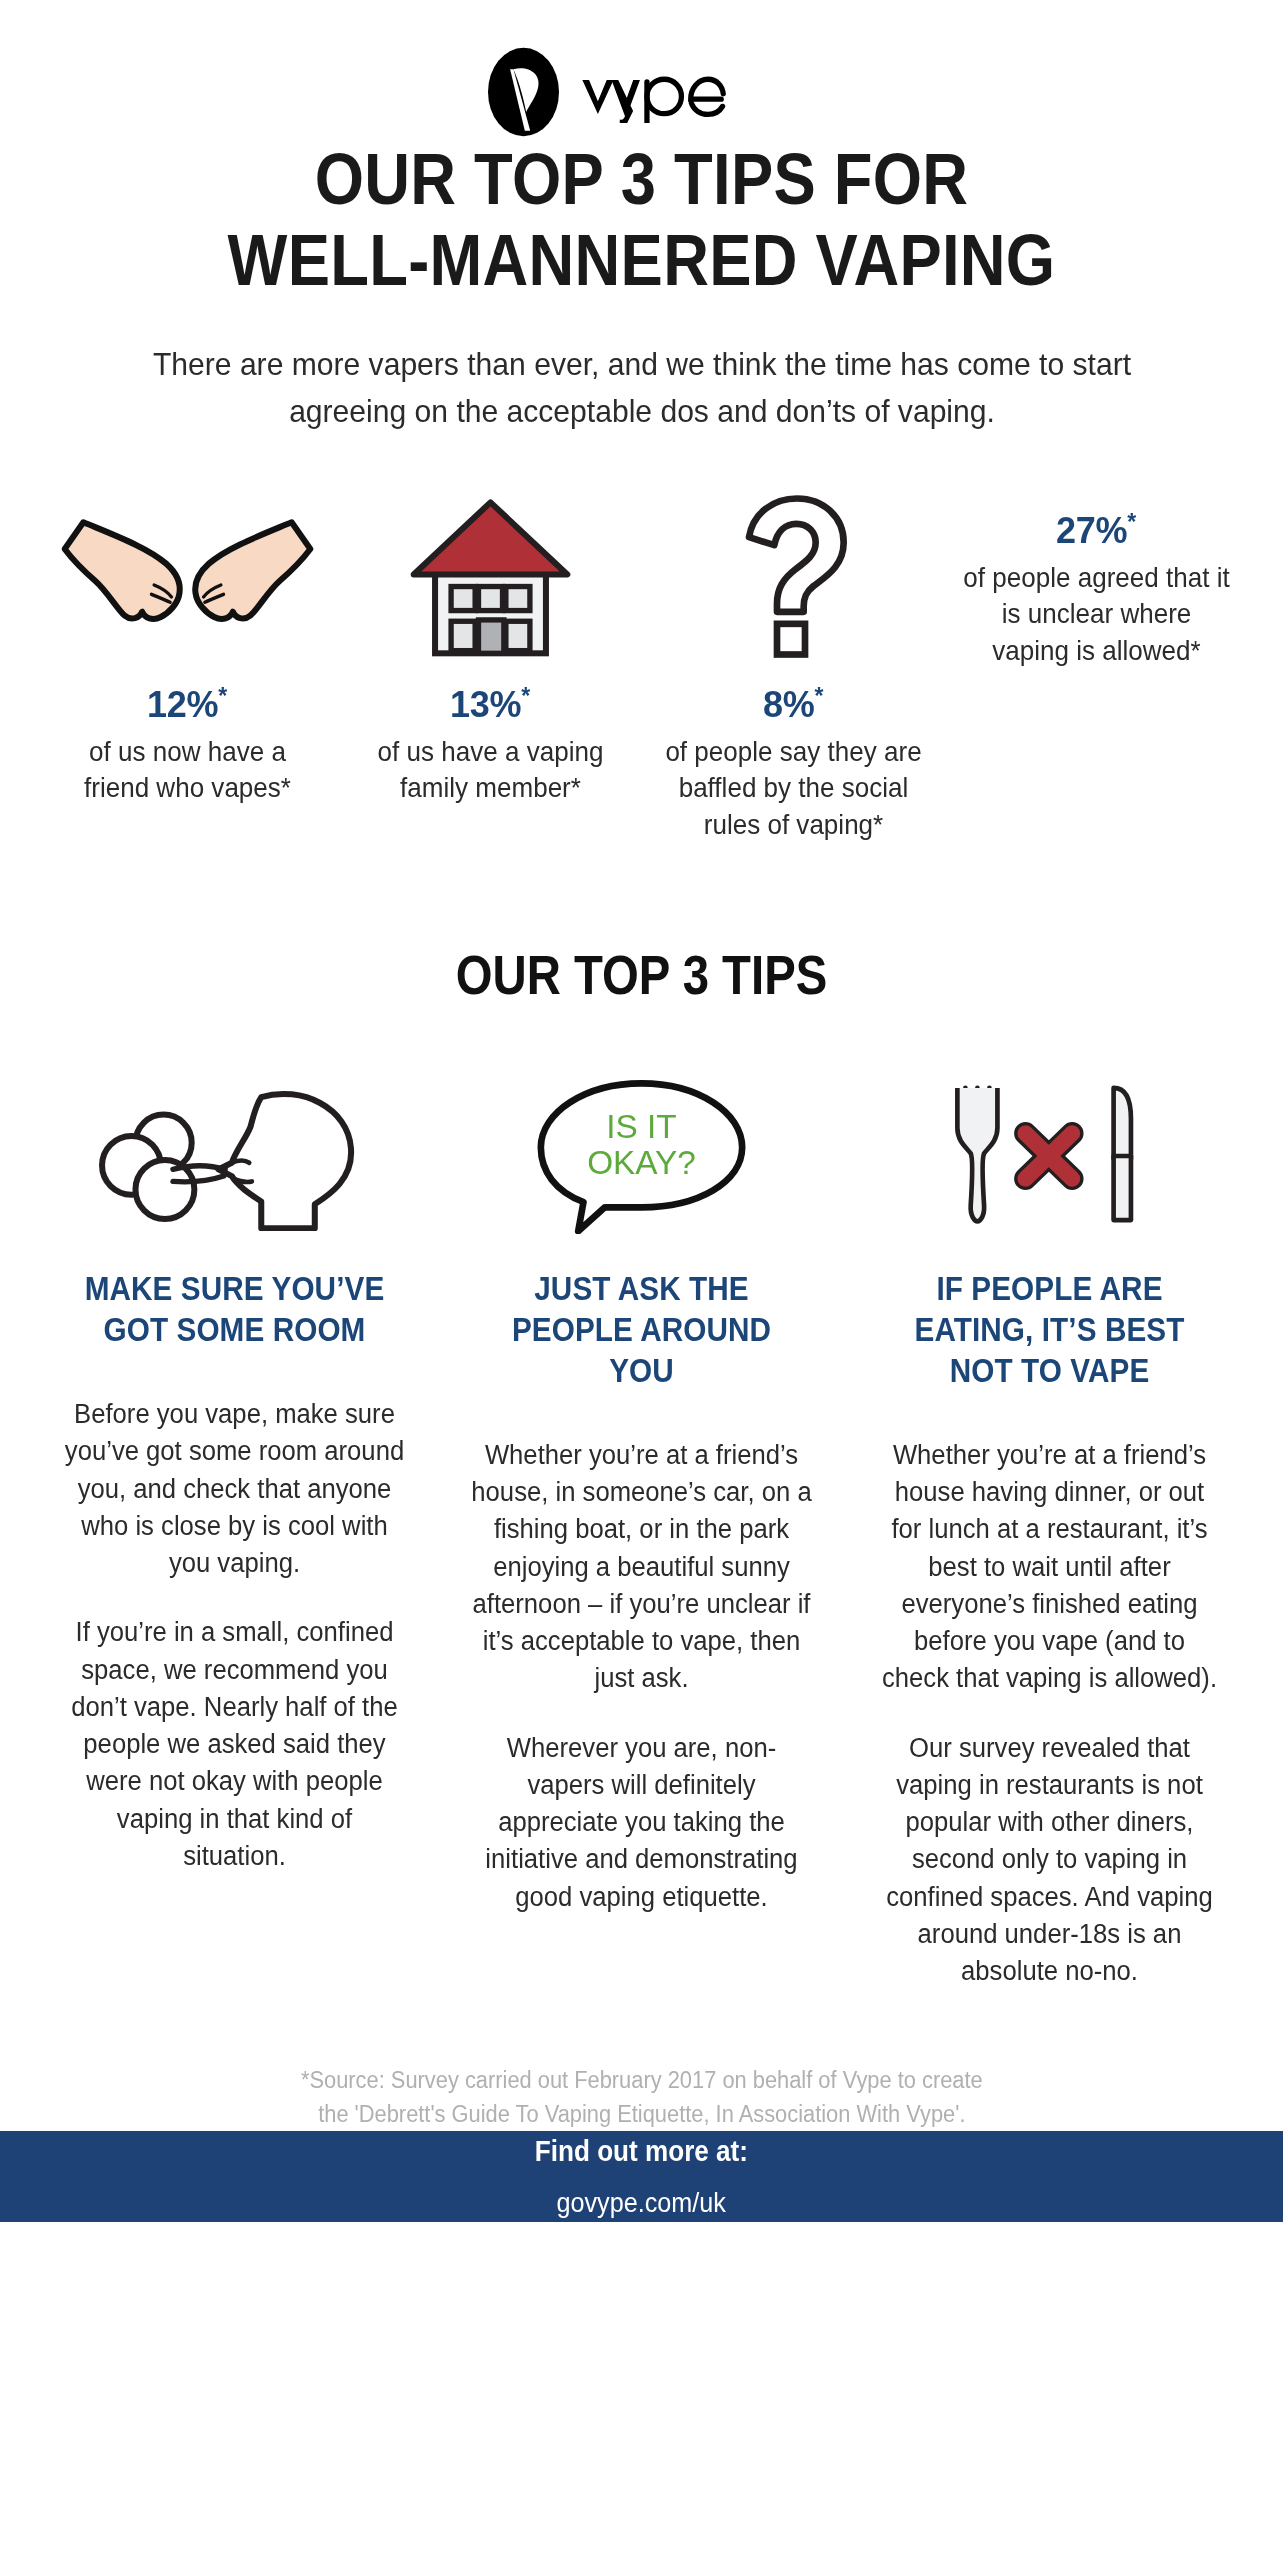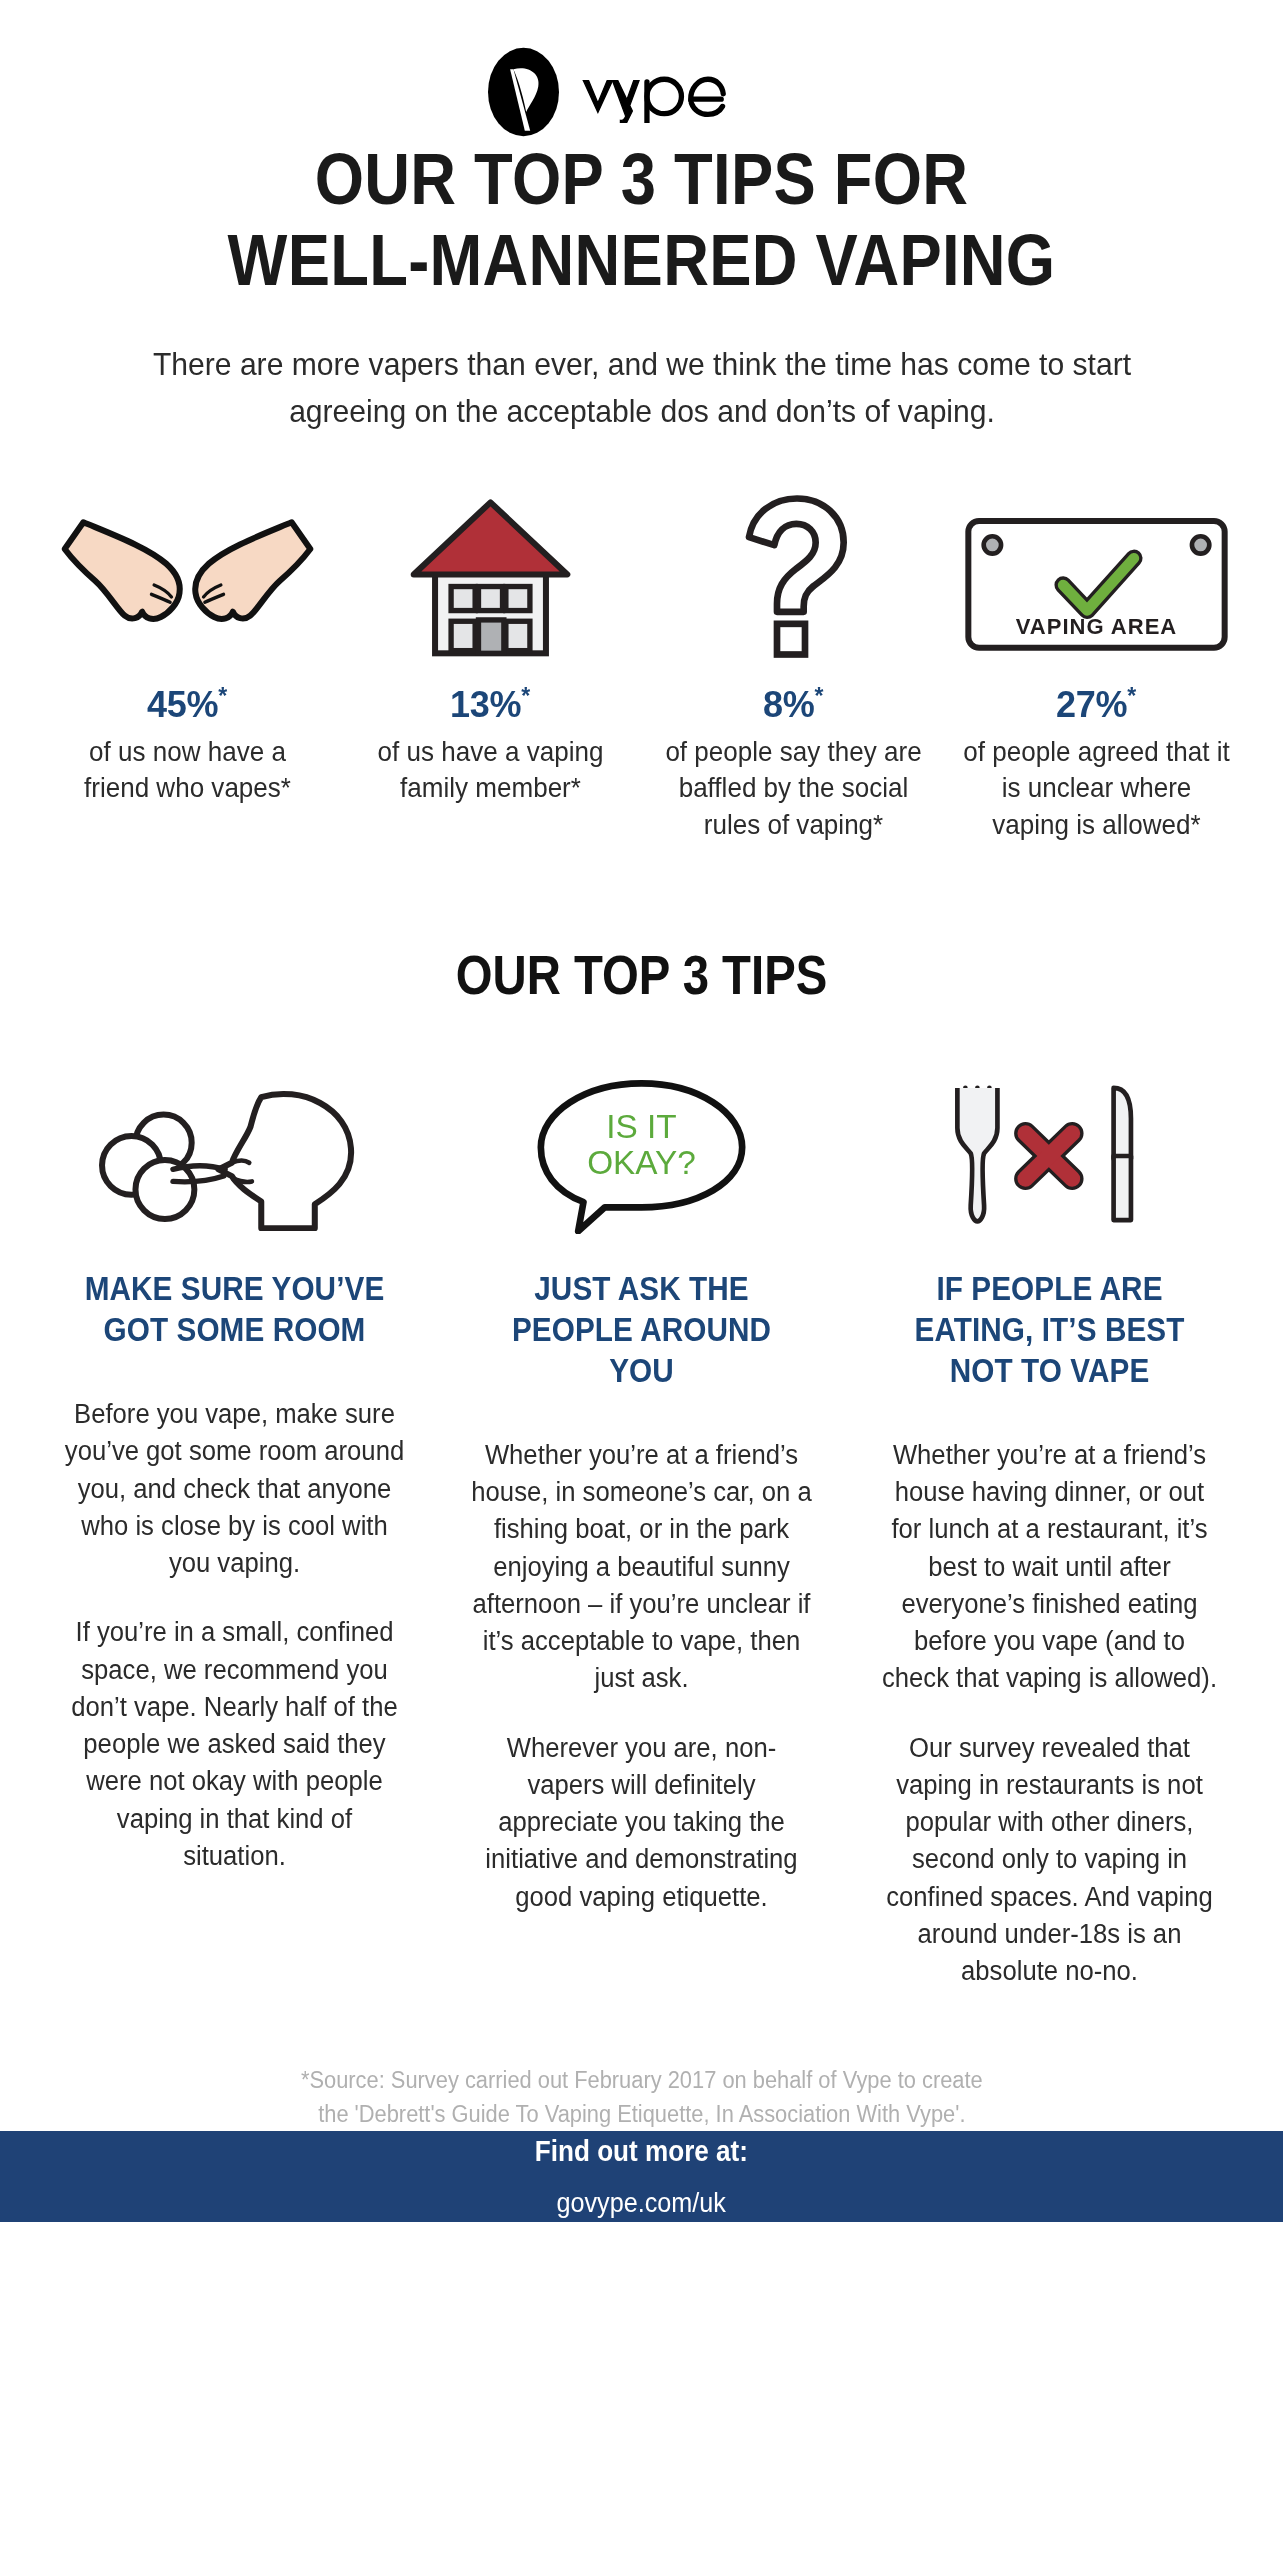--- a/index.html
+++ b/index.html
@@ -184,21 +184,21 @@
           </g>
           <g fill="none" stroke="#111" stroke-width="5" stroke-linecap="round">
             <path d="M150 118 C160 122 170 128 176 136"></path>
             <path d="M146 132 C156 136 166 140 174 144"></path>
             <path d="M250 118 C240 122 230 128 224 136"></path>
             <path d="M254 132 C244 136 234 140 226 144"></path>
           </g>
         </svg>
       </div>
       <div class="stat-pct">
-        <span>45%</span><sup>*</sup>
+        <span>12%</span><sup>*</sup>
       </div>
       <div class="stat-text">of us now have a friend who vapes*</div>
     </div>
 
     <div class="stat">
       <div class="stat-icon">
         <svg width="167" height="167" viewBox="0 0 250 250">
           <rect x="42" y="118" width="166" height="122" fill="#F1F2F3" stroke="#231f20" stroke-width="9"></rect>
           <path d="M10 122 L125 14 L240 122 Z" fill="#B03038" stroke="#231f20" stroke-width="9" stroke-linejoin="round"></path>
           <g fill="#E4E5E7" stroke="#231f20" stroke-width="8">
@@ -226,30 +226,20 @@
           <rect x="66" y="196" width="42" height="46" fill="#fff" stroke="#231f20" stroke-width="10"></rect>
         </svg>
       </div>
       <div class="stat-pct">
         <span>8%</span><sup>*</sup>
       </div>
       <div class="stat-text">of people say they are baffled by the social rules of vaping*</div>
     </div>
 
     <div class="stat">
-      <div class="stat-icon">
-        <svg width="267" height="154" viewBox="0 0 400 230">
-          <rect x="8" y="22" width="384" height="190" rx="16" fill="#fff" stroke="#231f20" stroke-width="9"></rect>
-          <circle cx="44" cy="58" r="13" fill="#AFB1B4" stroke="#231f20" stroke-width="7"></circle>
-          <circle cx="356" cy="58" r="13" fill="#AFB1B4" stroke="#231f20" stroke-width="7"></circle>
-          <path d="M150 118 L186 156 L256 78" fill="none" stroke="#231f20" stroke-width="26" stroke-linecap="round" stroke-linejoin="round"></path>
-          <path d="M150 118 L186 156 L256 78" fill="none" stroke="#6FAF3E" stroke-width="16" stroke-linecap="round" stroke-linejoin="round"></path>
-          <text x="200" y="192" text-anchor="middle" font-family="'Liberation Sans', sans-serif" font-size="33" font-weight="700" fill="#231f20" letter-spacing="1.5">VAPING AREA</text>
-        </svg>
-      </div>
       <div class="stat-pct">
         <span>27%</span><sup>*</sup>
       </div>
       <div class="stat-text">of people agreed that it is unclear where vaping is allowed*</div>
     </div>
 
   </div>
 
   <div class="section-title">OUR TOP 3 TIPS</div>
 

